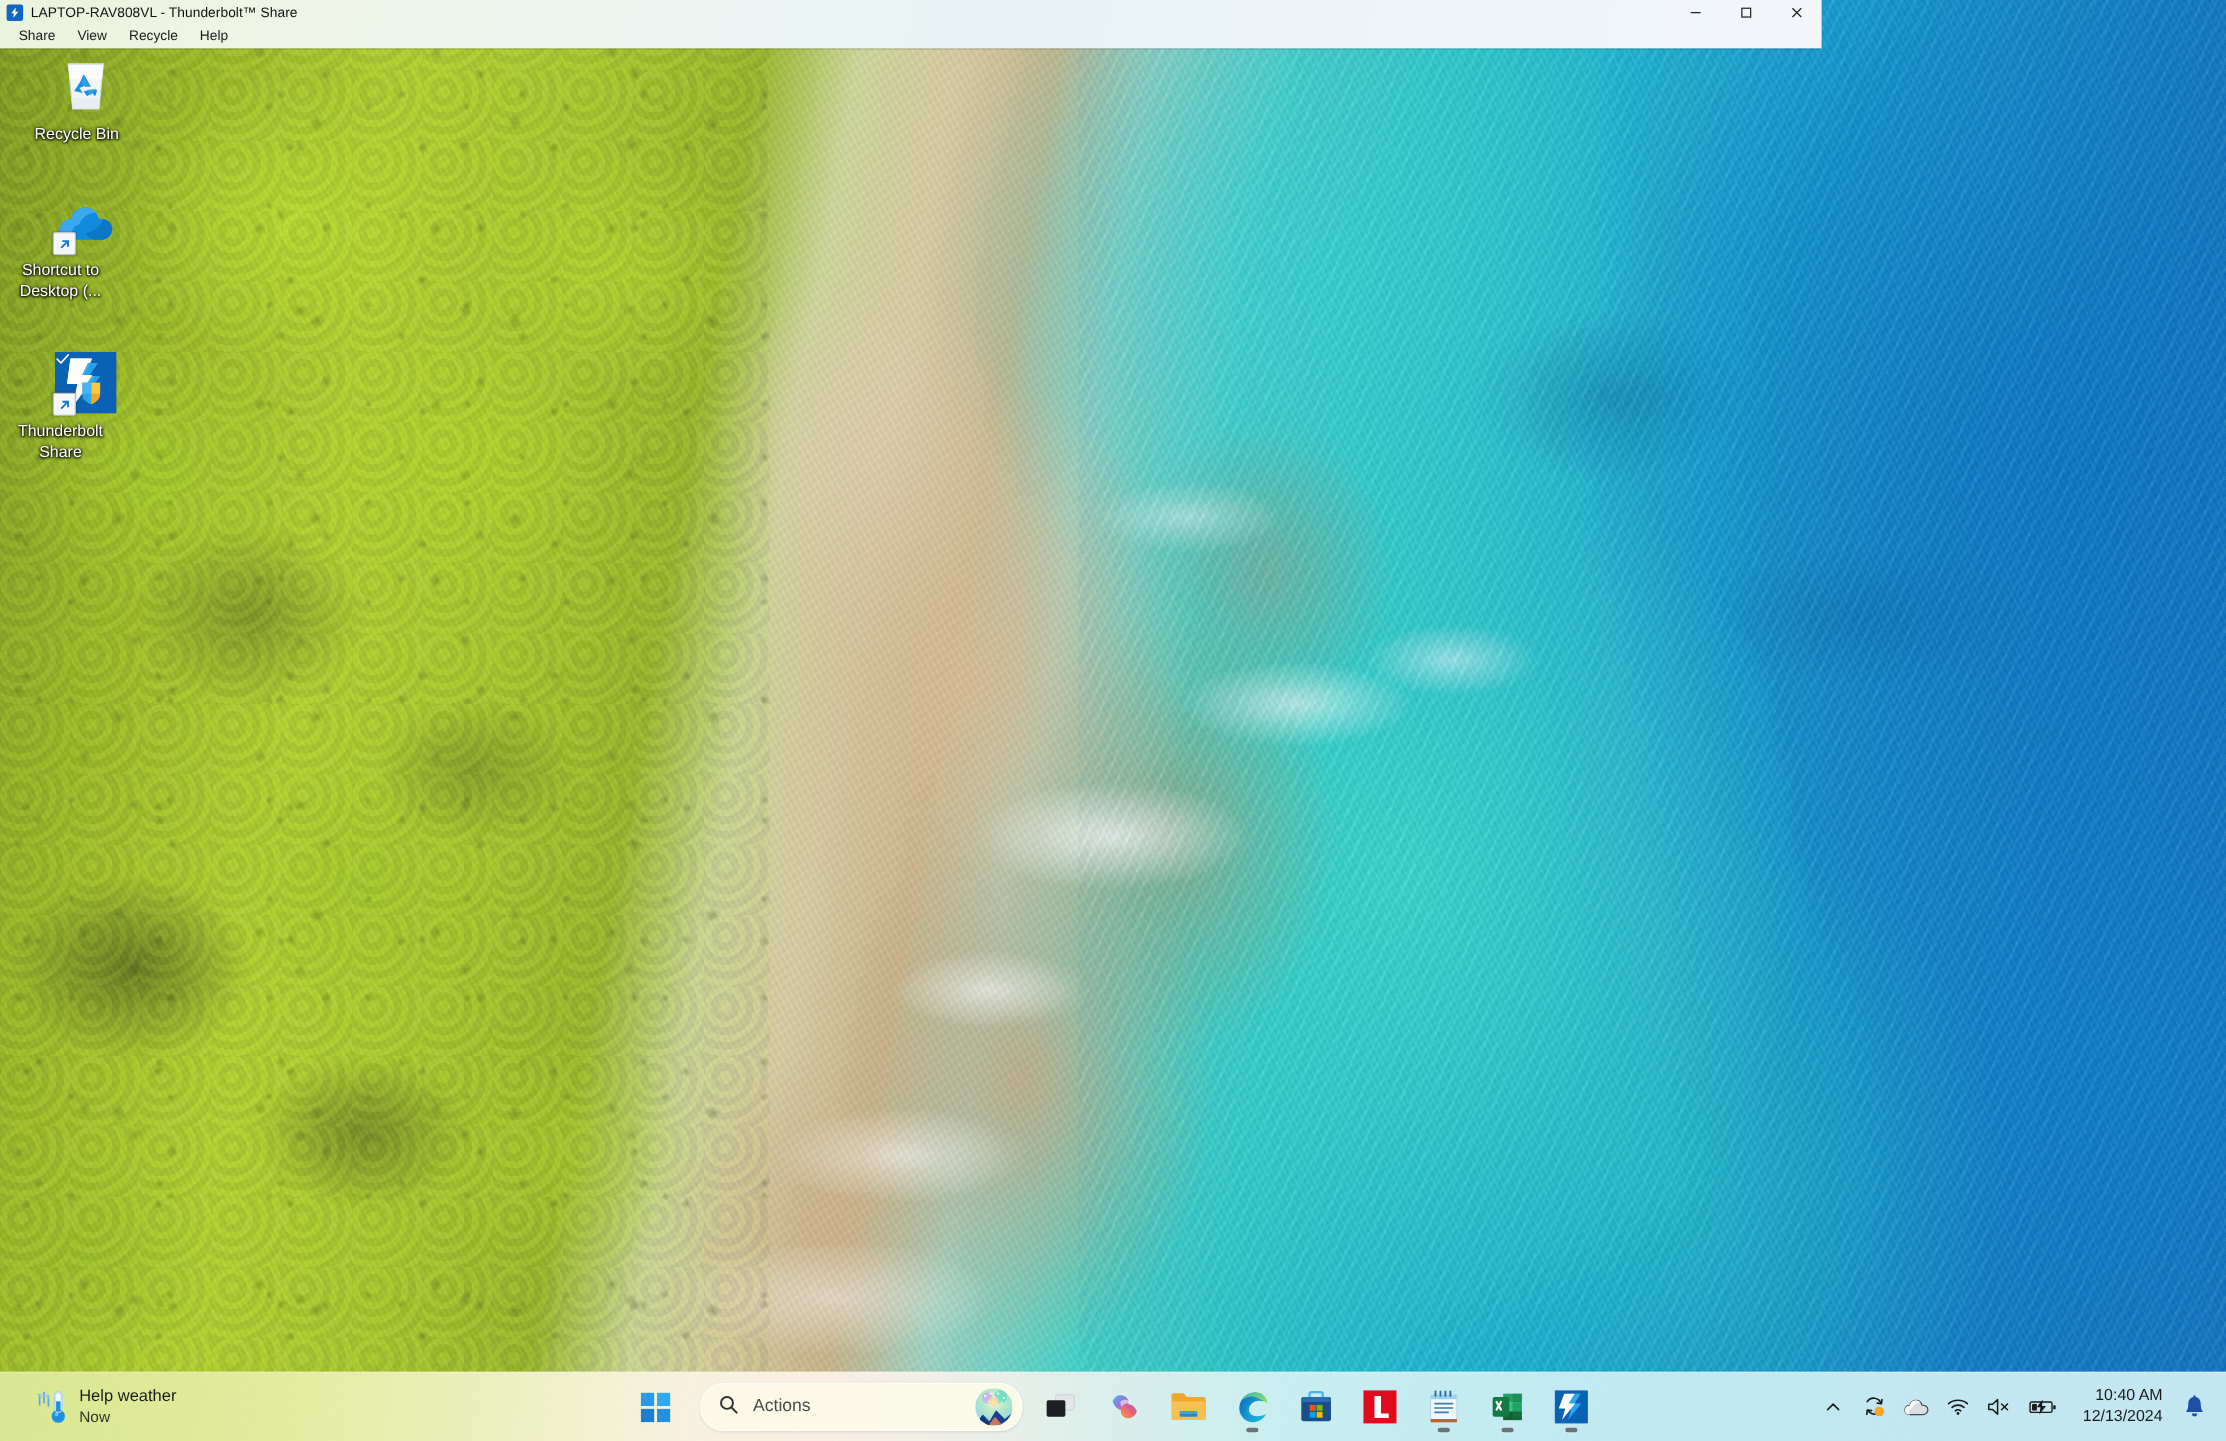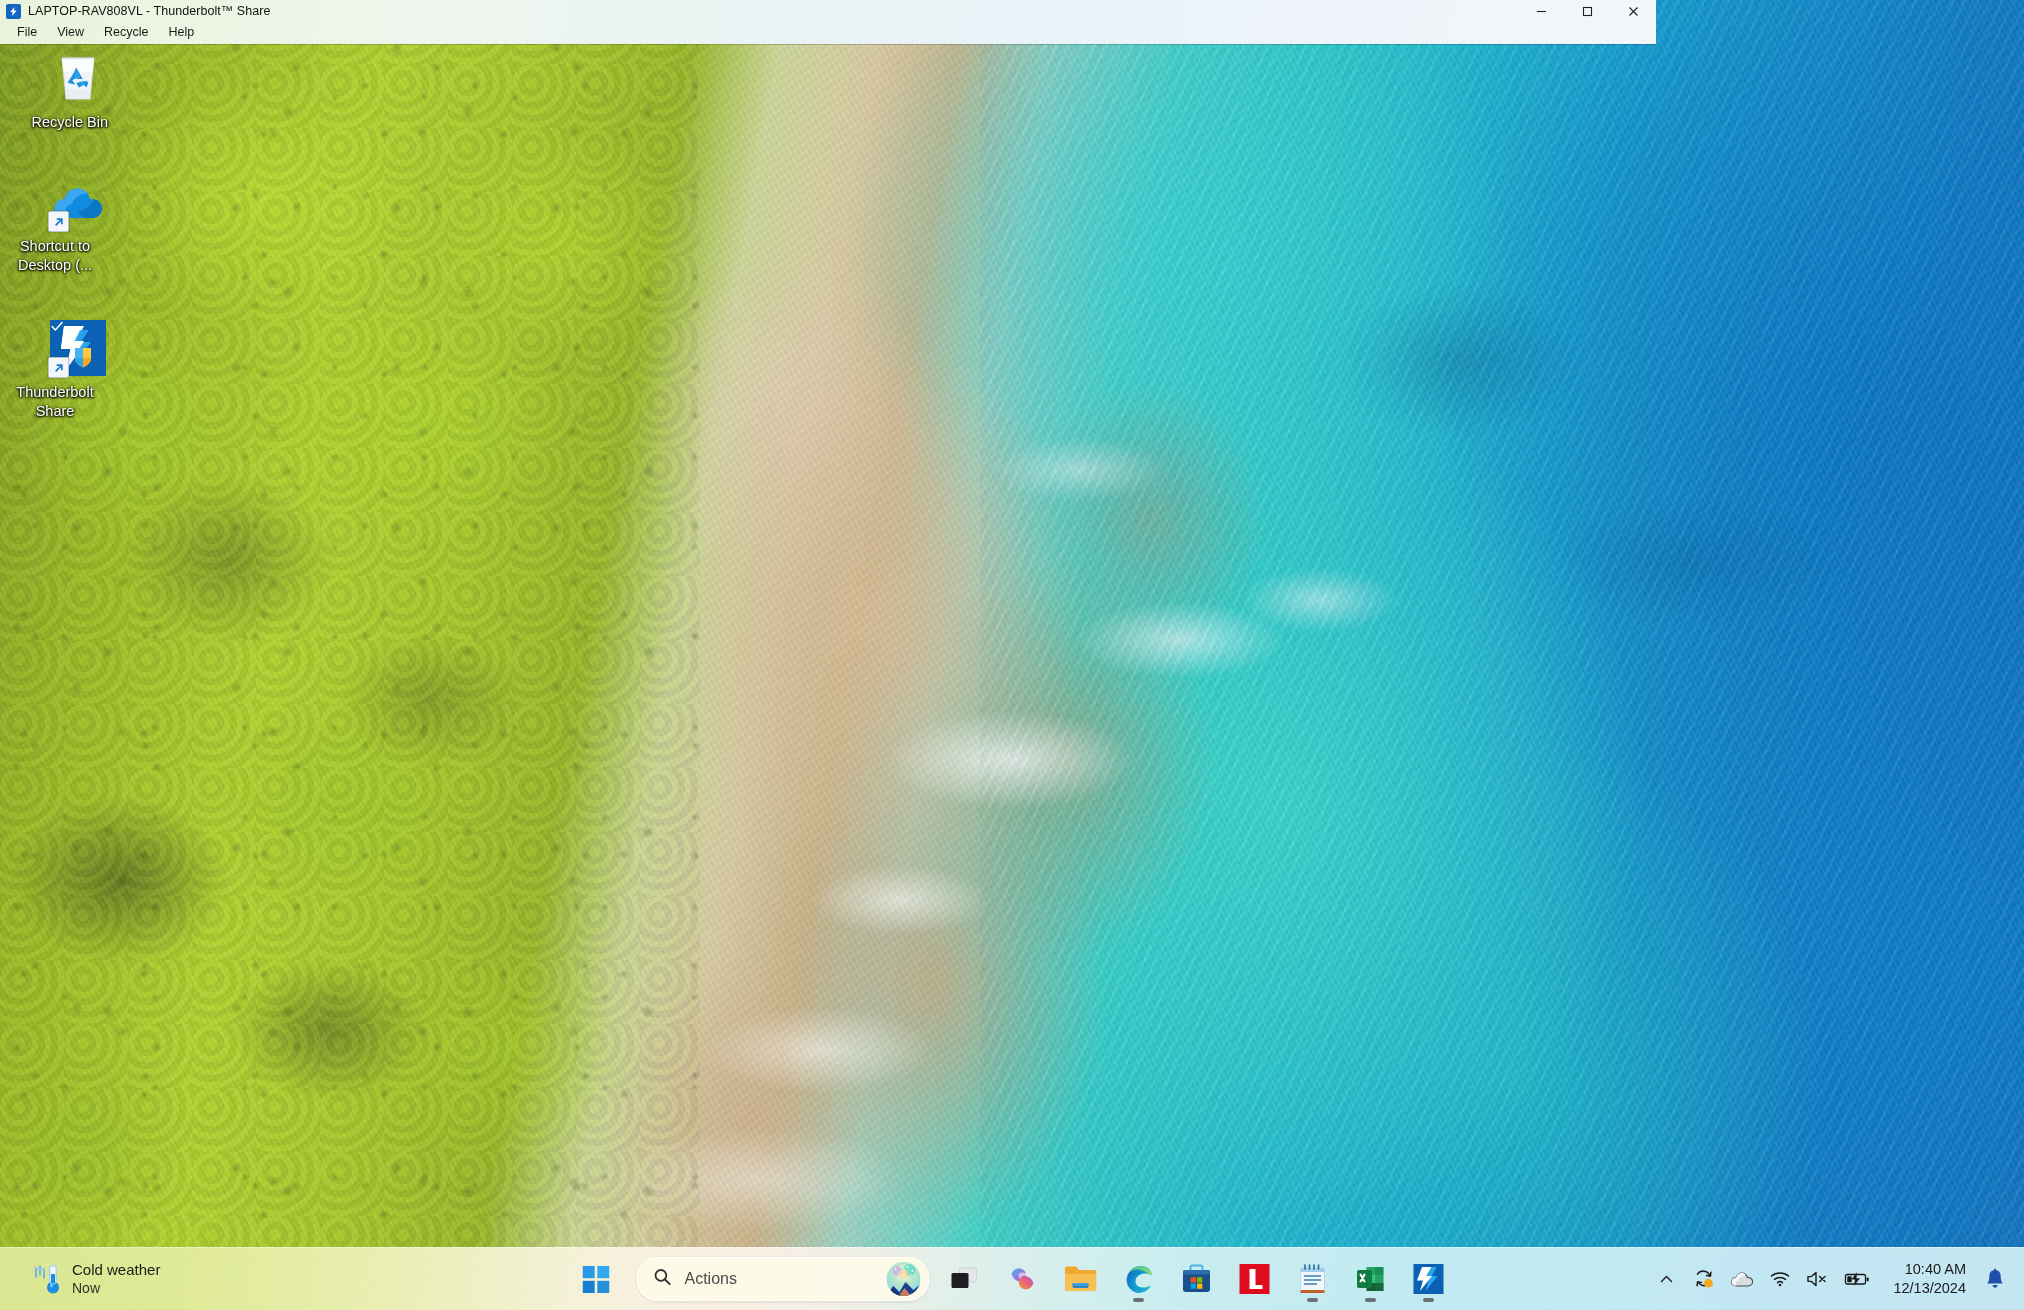--- a/index.html
+++ b/index.html
@@ -393,21 +393,21 @@
         </div>
         <div class="winbtn" id="tb-close">
           <svg width="11" height="11" viewBox="0 0 11 11">
               <line x1="1.5" y1="1.5" x2="9.5" y2="9.5" stroke="#202020" stroke-width="1.1"></line>
               <line x1="9.5" y1="1.5" x2="1.5" y2="9.5" stroke="#202020" stroke-width="1.1"></line>
             </svg>
         </div>
       </div>
     </div>
     <div id="tb-menubar">
-      <div class="menu-item">File</div>
+      <div class="menu-item">Share</div>
       <div class="menu-item">View</div>
       <div class="menu-item">Recycle</div>
       <div class="menu-item">Help</div>
     </div>
     <div id="tb-client"></div>
   </div>
 
   <div class="desk-icon" style="left:0px; top:48px;">
     <div class="desk-icon-img">
       <svg width="50" height="52" viewBox="0 0 50 52">
@@ -486,21 +486,21 @@
           <path d="M2 5 L6 8 M6 5 L10 8 M10 6 L13 9" stroke="#8fc6f2" stroke-width="1.3" fill="none"></path>
           <rect x="17.5" y="3" width="7" height="19" rx="3.5" fill="#cfe6f8"></rect>
           <rect x="19" y="5" width="4" height="16" rx="2" fill="#f3f9fd"></rect>
           <circle cx="21" cy="25.5" r="6" fill="#1a8ee0"></circle>
           <rect x="19" y="12" width="4" height="12" fill="#1a8ee0"></rect>
           <circle cx="19.4" cy="23.8" r="1.7" fill="#6cc0f5"></circle>
           <rect x="17.5" y="3" width="7" height="19" rx="3.5" fill="none" stroke="#a9d3ef" stroke-width="1"></rect>
         </svg>
       </div>
       <div id="weather-text">
-        <div id="weather-title">Cold weather</div>
+        <div id="weather-title">Help weather</div>
         <div id="weather-sub">Now</div>
       </div>
     </div>
 
     <div id="tb-center">
 
       <div class="tb-btn">
         <svg width="27" height="27" viewBox="0 0 27 27">
           <rect x="0" y="0" width="12.2" height="12.2" fill="#2a9ae8"></rect>
           <rect x="14.8" y="0" width="12.2" height="12.2" fill="#30a9f0"></rect>

